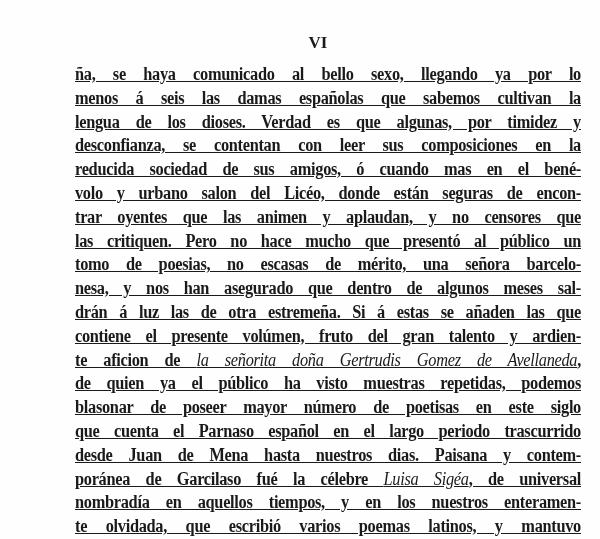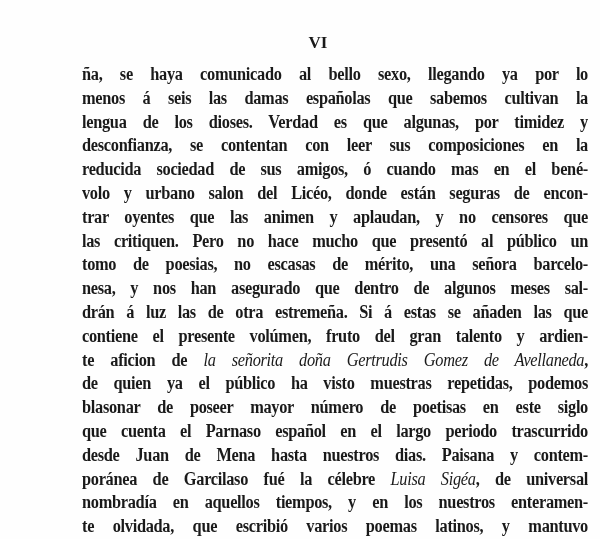--- a/index.html
+++ b/index.html
@@ -9,21 +9,21 @@
     background: #fefefe;
     font-family: "Liberation Serif", "DejaVu Serif", serif;
     color: #1a1a1a;
   }
   .page-number {
     position: absolute; top: 33px; left: 0; width: 100%;
     text-align: center; font-size: 17px; font-weight: bold; letter-spacing: 0px;
     padding-left: 36px; box-sizing: border-box;
   }
   .body-text {
-    position: absolute; left: 82px; top: 62px; width: 506px;
+    position: absolute; left: 75px; top: 62px; width: 506px; text-decoration: underline;
   }
   .line {
     display: block; height: 23.8px; line-height: 23.8px;
     font-size: 18.6px; white-space: nowrap;
     text-align: justify; text-align-last: justify;
     font-weight: bold; letter-spacing: -0.35px;
     transform: scaleX(0.88); transform-origin: left center; width: 575px;
   }
   .line.last { text-align-last: justify; }
   .it { font-style: italic; font-weight: normal; }

